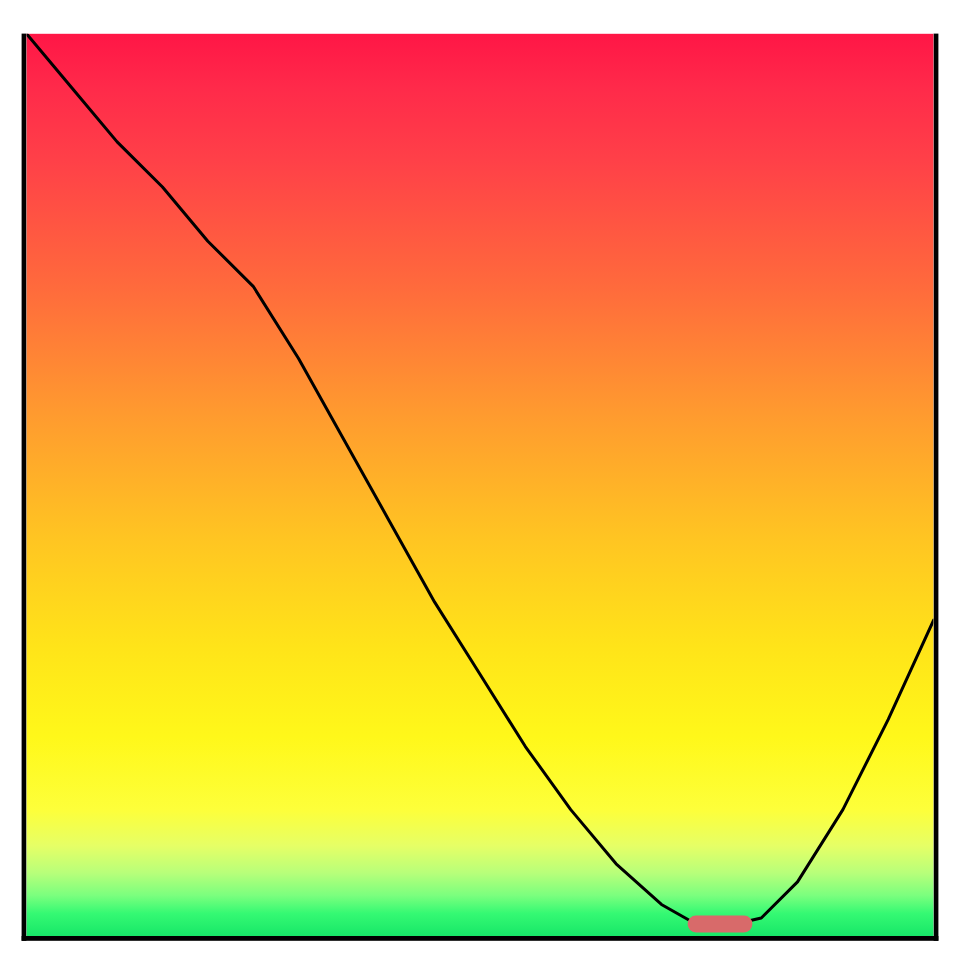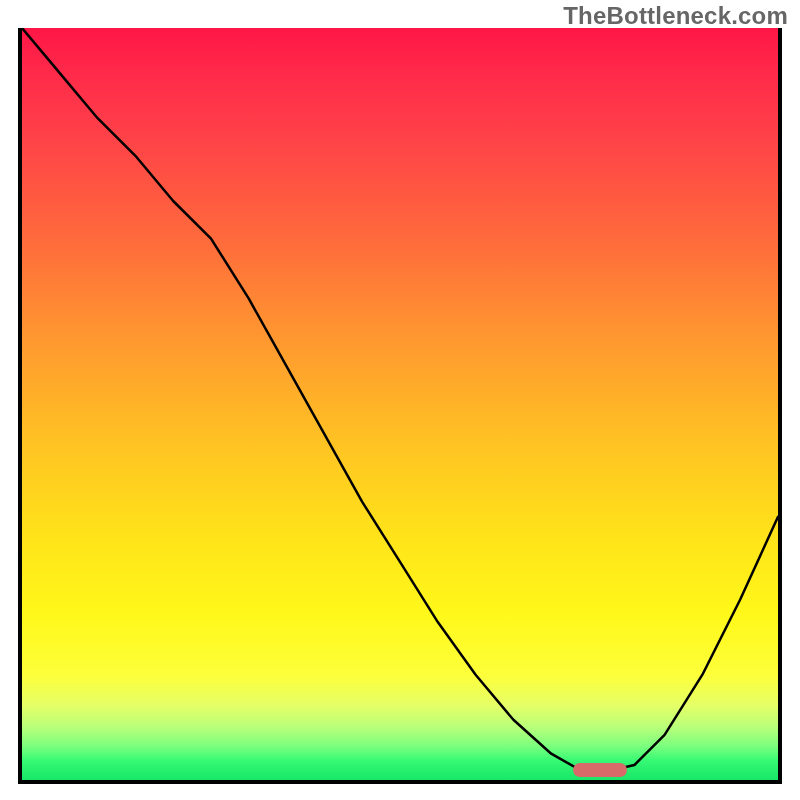--- a/index.html
+++ b/index.html
@@ -73,21 +73,20 @@
     width: 54px;
     height: 14px;
     background: #d86a6a;
     border-radius: 7px;
   }
 </style>
 </head>
 <body>
 
 <div class="frame">
-  <div class="watermark">TheBottleneck.com</div>
 
   <div class="plot-box">
     <div class="gradient"></div>
 
     <svg class="curve" viewBox="0 0 756 752" preserveAspectRatio="none">
       <path id="curve-path" fill="none" stroke="#000000" stroke-width="2.5" stroke-linejoin="round" stroke-linecap="round" d="M0.0 0.0 L37.8 45.1 L75.6 90.2 L113.4 127.8 L151.2 173.0 L189.0 210.6 L226.8 270.7 L264.6 338.4 L302.4 406.1 L340.2 473.8 L378.0 533.9 L415.8 594.1 L453.6 646.7 L491.4 691.8 L529.2 725.7 L555.7 740.7 L567.0 742.2 L589.7 742.2 L612.4 737.0 L642.6 706.9 L680.4 646.7 L718.2 571.5 L756.0 488.8"></path>
     </svg>
 
     <div id="min-marker" class="marker" style="left: 551.34px; top: 735.224px;"></div>
   </div>

